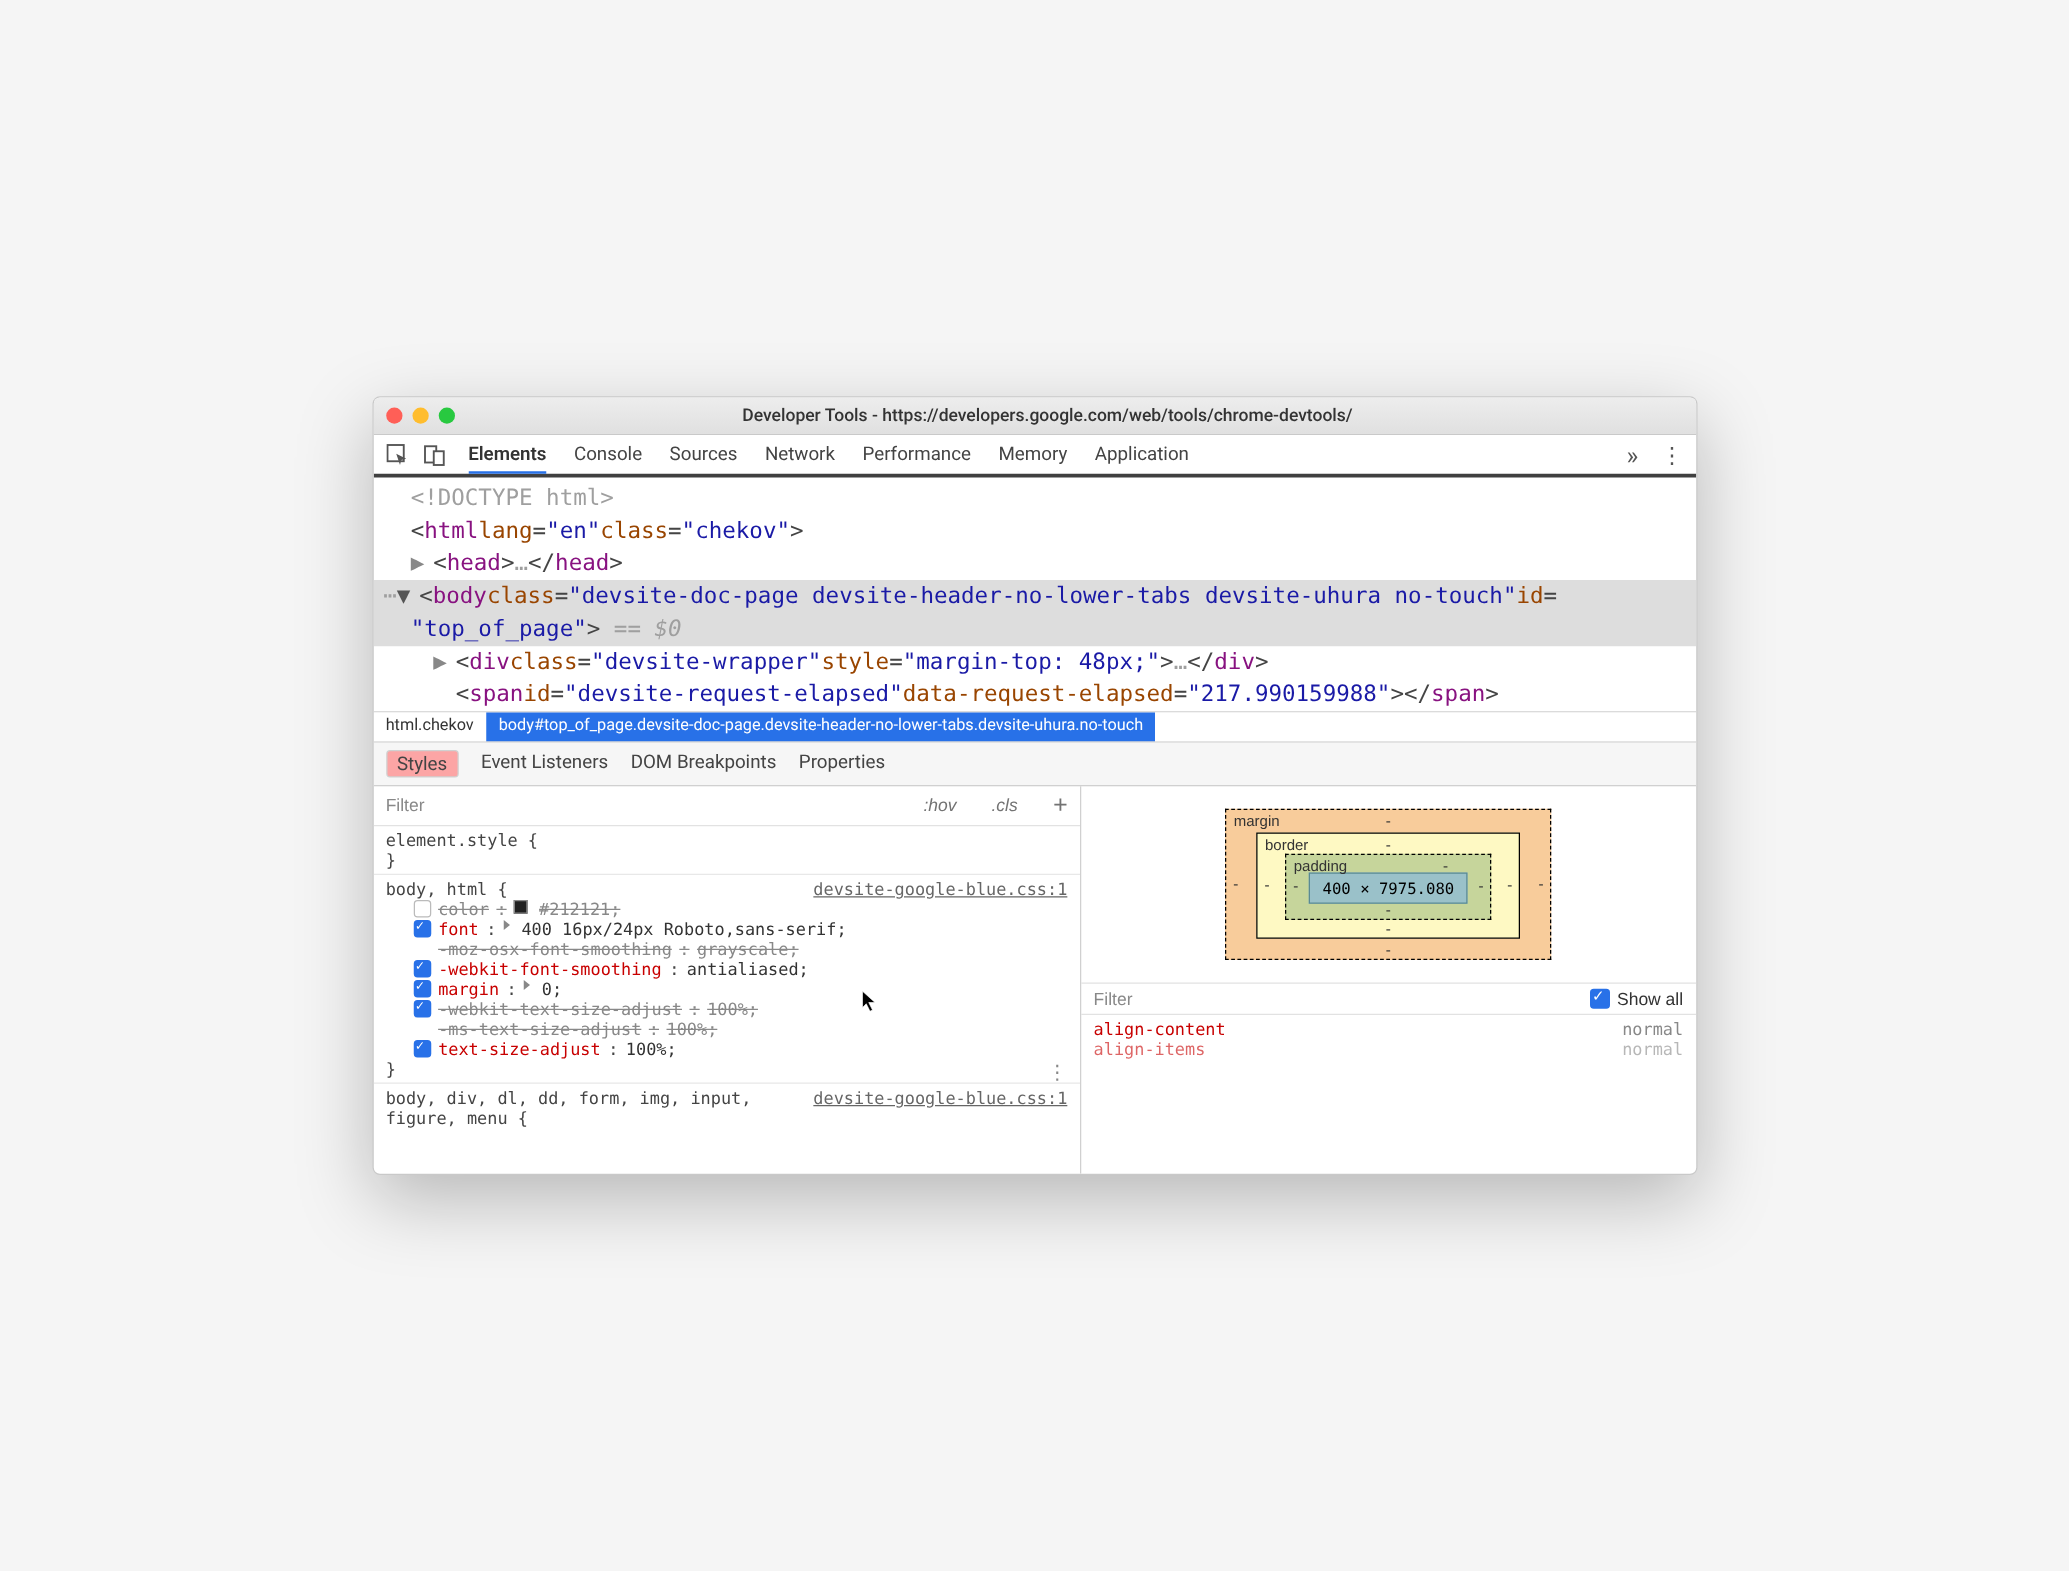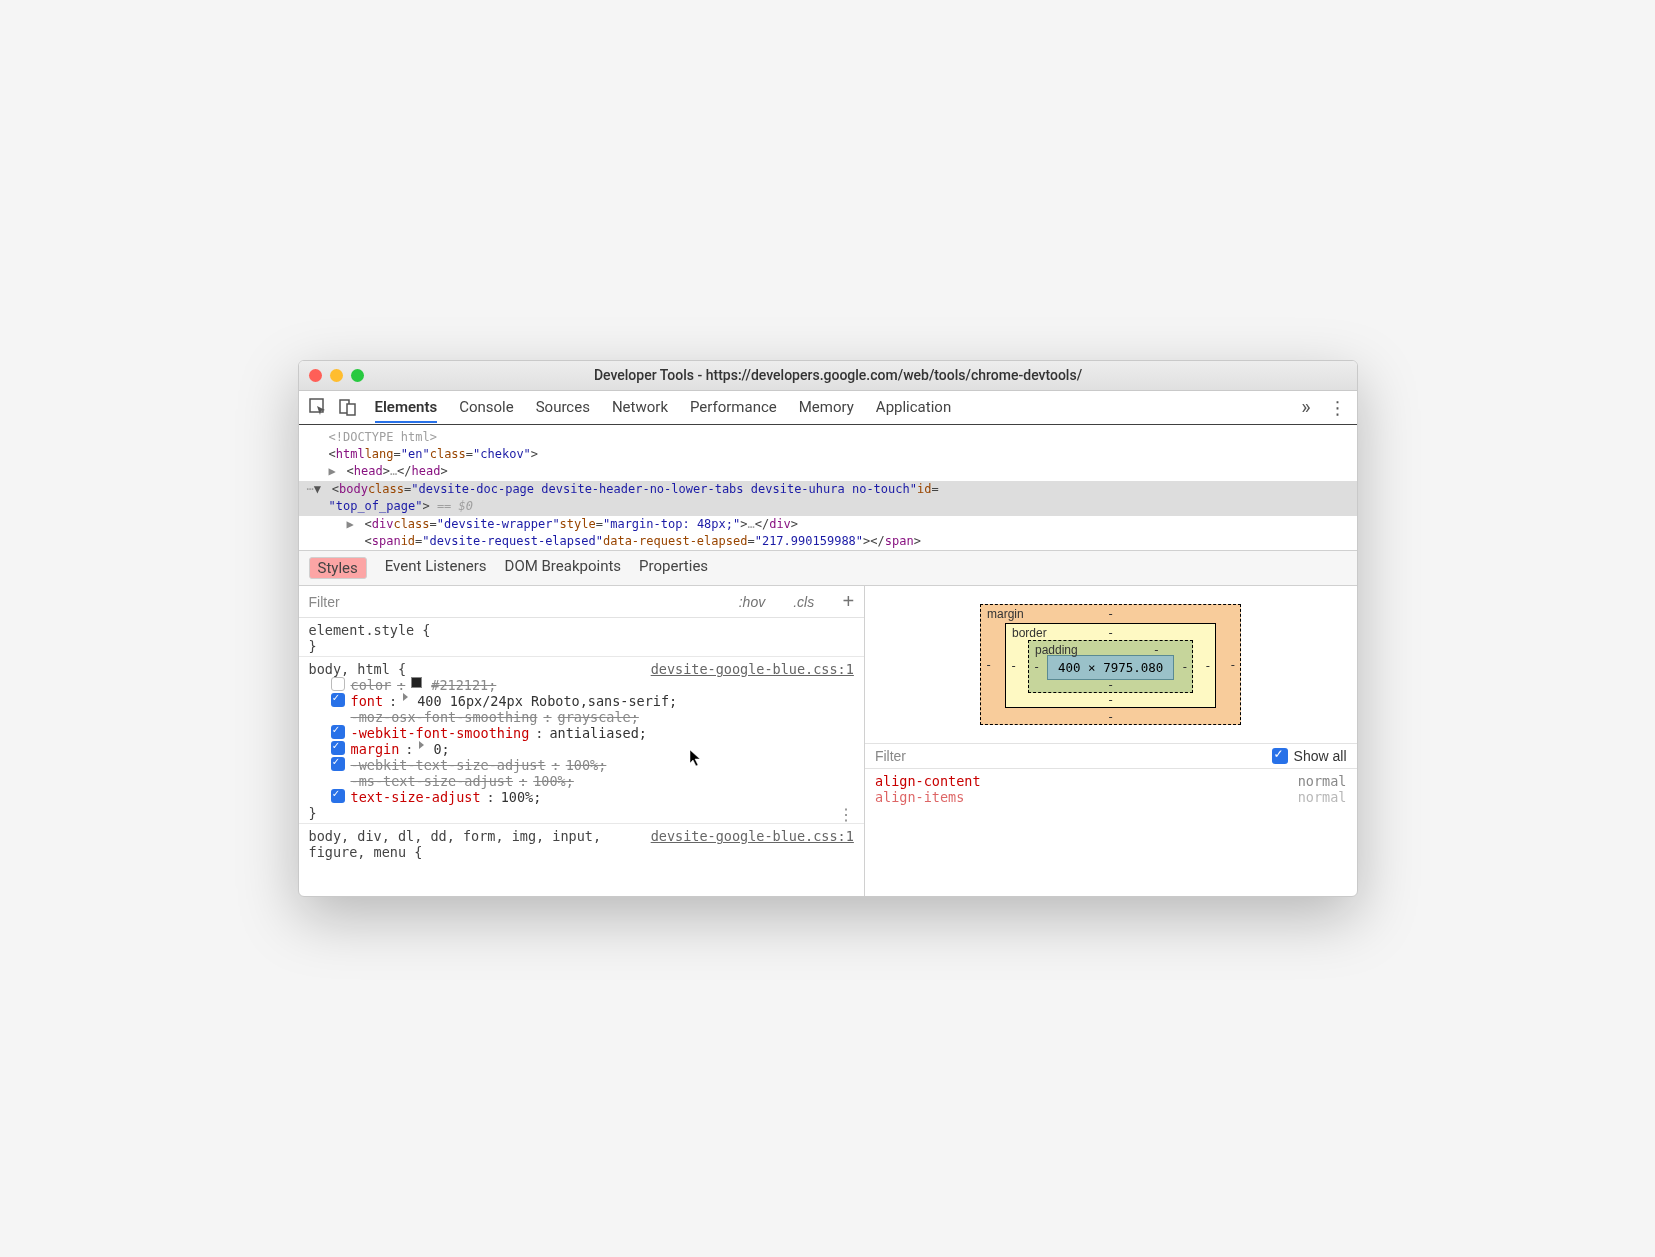--- a/index.html
+++ b/index.html
@@ -21,32 +21,32 @@
     height: 30px;
     background: linear-gradient(#ededed,#e0e0e0);
     border-bottom: 1px solid #c9c9c9;
     display: flex; align-items: center; padding: 0 10px;
   }
   .traffic { display: flex; gap: 8px; margin-right: 14px;}
   .dot { width: 13px; height: 13px; border-radius: 50%; }
   .dot.red { background:#ff5f57; } .dot.yellow{background:#ffbd2e;} .dot.green{background:#28c940;}
   .titletext { flex:1; text-align:center; font-size:14px; color:#333; font-weight:500; padding-right:48px;}
   .toolbar {
-    display:flex; align-items:center; border-bottom:1px solid #404040;
+    display:flex; align-items:center; border-bottom:3px solid #404040;
     padding: 0 10px; height: 34px; font-size:15px; color:#444;
   }
   .tb-icons { display:flex; gap:12px; margin-right:18px; }
   .tb-tabs { display:flex; gap:22px; flex:1; }
   .tb-tab { padding: 6px 0 5px; cursor:default; }
   .tb-tab.active { color:#333; font-weight:600; border-bottom:2px solid #2871e8; }
   .tb-more { font-size:20px; color:#555; }
   .tb-kebab { font-size:18px; color:#555; margin-left:18px;}
   .dom {
     font-family: Menlo, Consolas, monospace;
-    font-size: 12px; line-height: 1.45; padding: 4px 0 0;
+    font-size: 18px; line-height: 1.45; padding: 4px 0 0;
   }
   .dom .ln { padding: 0 10px; white-space: nowrap; display:flex; align-items:baseline;}
   .dom .ln.sel { background:#dddddd; }
   .dom .ind0{padding-left:12px;} .dom .ind1{padding-left:30px;} .dom .ind2{padding-left:48px;}
   .dom .gut{display:inline-block;width:18px;color:#888;}
   .tkw{color:#881280;} .tattr{color:#994500;} .tval{color:#1a1aa6;}
   .tgray{color:#9f9f9f;} .teq{color:#444;}
   .breadcrumb {
     display:flex; font-size:13px; border-top:1px solid #d0d0d0; height:24px; align-items:stretch;
   }
@@ -207,20 +207,25 @@
         <span class="tval">"devsite-request-elapsed"</span> 
         <span class="tattr">data-request-elapsed</span>
         <span class="teq">=</span>
         <span class="tval">"217.990159988"</span>
         <span class="teq">&gt;&lt;/</span>
         <span class="tkw">span</span>
         <span class="teq">&gt;</span>
       </div>
   </div>
 
+  <div class="breadcrumb">
+    <div class="bc-item">html.chekov</div>
+    <div class="bc-item sel">body#top_of_page.devsite-doc-page.devsite-header-no-lower-tabs.devsite-uhura.no-touch</div>
+    <div class="bc-rest"></div>
+  </div>
 
   <div class="panel-tabs">
     <div class="pt-tab active">Styles</div>
     <div class="pt-tab">Event Listeners</div>
     <div class="pt-tab">DOM Breakpoints</div>
     <div class="pt-tab">Properties</div>
   </div>
 
   <div class="lower">
 

